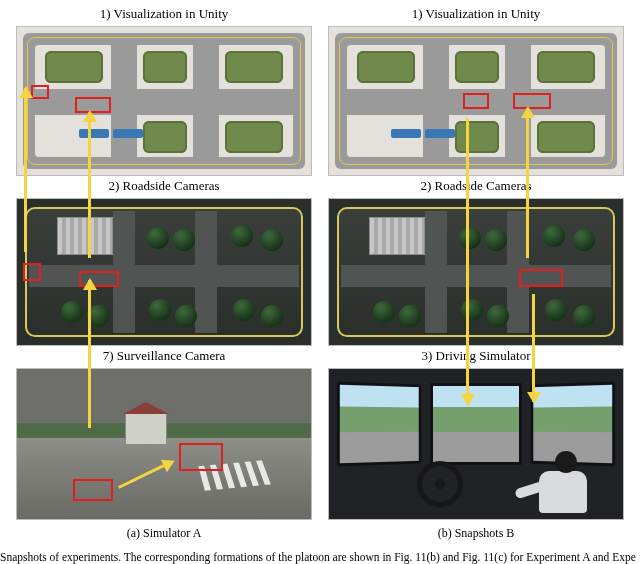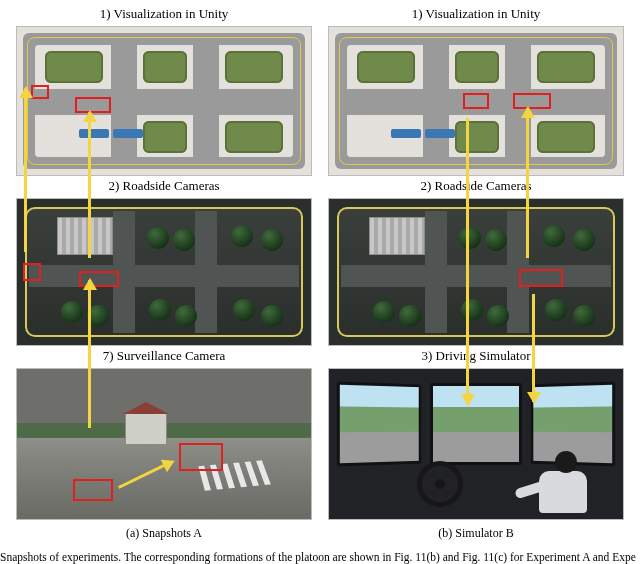--- a/index.html
+++ b/index.html
@@ -387,21 +387,21 @@
         <div class="hut"></div>
         <div class="hl" style="left:162px; top:74px; width:44px; height:28px;"></div>
         <div class="hl" style="left:56px;  top:110px; width:40px; height:22px;"></div>
 
         <div class="arrow right" style="left:98px; top:104px; width:60px; transform:rotate(-26deg);">
           <div class="shaft"></div>
           <div class="head"></div>
         </div>
       </div>
 
-      <div class="subcaption">(a) Snapshots A</div>
+      <div class="subcaption">(a) Simulator A</div>
 
       <div class="overlay">
 
         <div class="arrow up" style="left:16px; top:84px; height:174px;">
           <div class="shaft"></div>
           <div class="head"></div>
         </div>
 
         <div class="arrow up" style="left:80px; top:108px; height:156px;">
           <div class="shaft"></div>
@@ -466,21 +466,21 @@
         <div class="screen"></div>
         <div class="screen right"></div>
         <div class="wheel"></div>
         <div class="driver">
           <div class="torso"></div>
           <div class="arm"></div>
           <div class="head"></div>
         </div>
       </div>
 
-      <div class="subcaption">(b) Simulator B</div>
+      <div class="subcaption">(b) Snapshots B</div>
 
       <div class="overlay">
 
         <div class="arrow up" style="left:206px; top:104px; height:160px;">
           <div class="shaft"></div>
           <div class="head"></div>
         </div>
 
         <div class="arrow down" style="left:146px; top:104px; height:296px;">
           <div class="shaft"></div>

